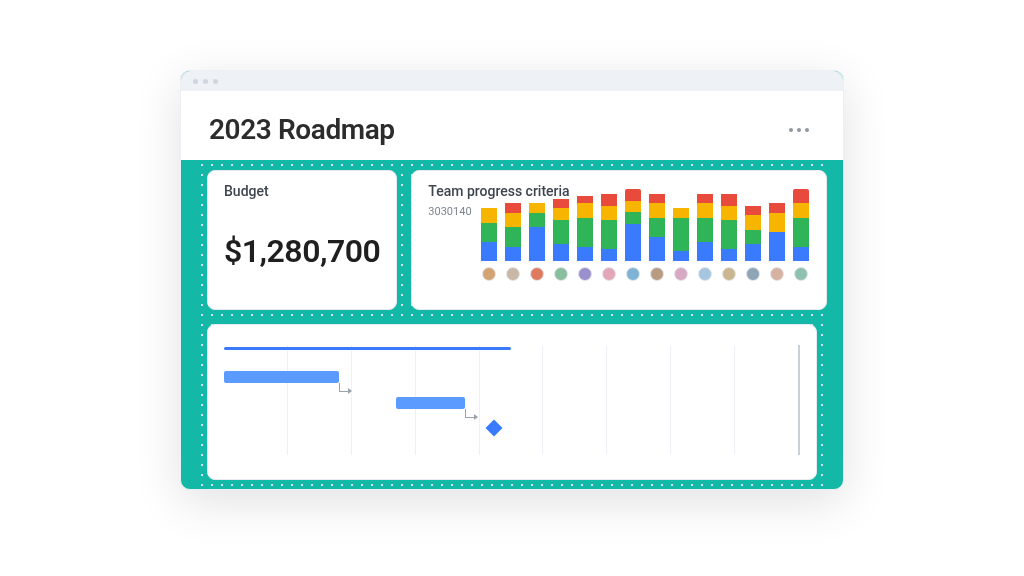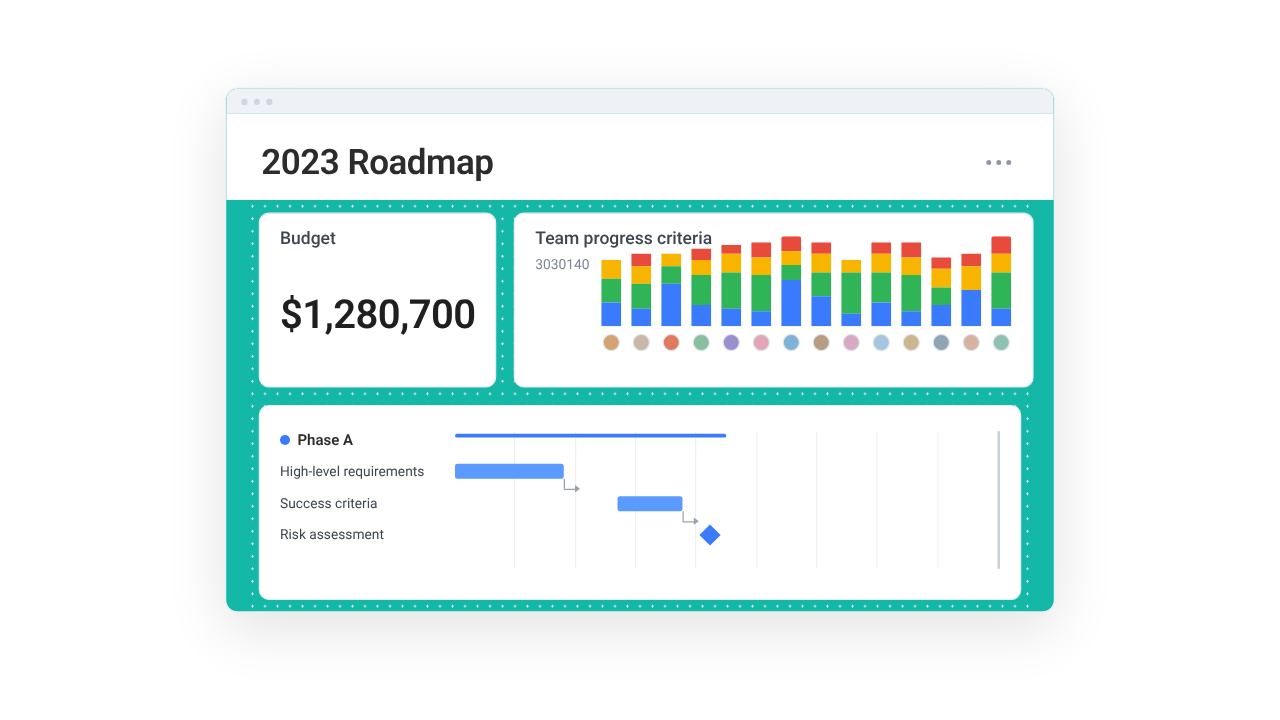--- a/index.html
+++ b/index.html
@@ -218,29 +218,20 @@
                   </div>
                   <span class="avatar" style="background: rgb(143, 193, 176);"></span>
                 </div>
               </div>
           </div>
         </div>
       </div>
 
       <div class="card planning-card">
         <div class="gantt">
-          <div class="g-labels">
-            <div class="phase-row">
-              <span class="phase-dot"></span>
-              <span>Phase A</span>
-            </div>
-            <div>High-level requirements</div>
-            <div>Success criteria</div>
-            <div>Risk assessment</div>
-          </div>
           <div class="g-chart">
             <div class="g-grid">
               <div class="g-gridline"></div>
                 <div class="g-gridline"></div>
                 <div class="g-gridline"></div>
               <div class="g-gridline"></div>
                 <div class="g-gridline"></div>
                 <div class="g-gridline"></div>
               <div class="g-gridline"></div>
                 <div class="g-gridline"></div>

